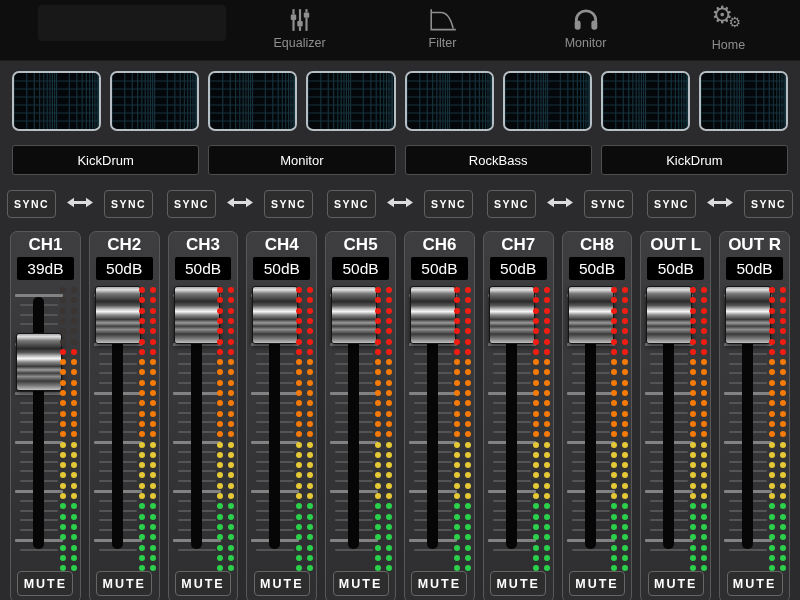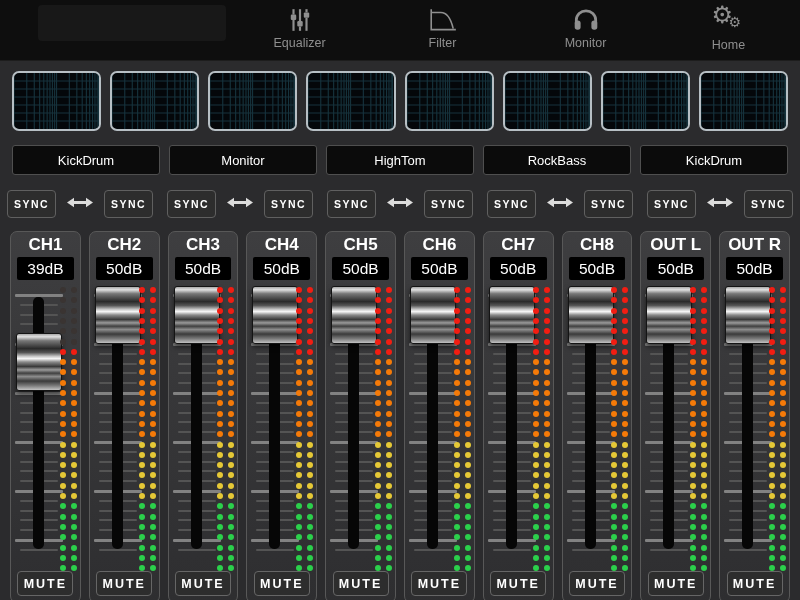--- a/index.html
+++ b/index.html
@@ -342,21 +342,20 @@
           <line x1="79.9" y1="0" x2="79.9" y2="52" stroke="#16333d" stroke-width="1.1"></line>
           <line x1="82.1" y1="0" x2="82.1" y2="52" stroke="#16333d" stroke-width="1.1"></line>
           <line x1="83.4" y1="0" x2="83.4" y2="52" stroke="#16333d" stroke-width="1.1"></line>
         </svg>
       </div>
     </div>
 
   <div class="name-row" id="name-row">
       <div class="name-btn">KickDrum</div>
       <div class="name-btn">Monitor</div>
-      <div class="name-btn">HighTom</div>
       <div class="name-btn">RockBass</div>
       <div class="name-btn">KickDrum</div>
     </div>
 
   <div class="sync-row" id="sync-row">
       <div class="sync-cell">
         <div class="sync-btn">SYNC</div>
         <span><svg width="30" height="13" viewBox="0 0 30 13">
   <path d="M2 6.5 L9 1.8 V5 H21 V1.8 L28 6.5 L21 11.2 V8 H9 V11.2 Z" fill="#dcdcdc"></path>
           </svg></span>

